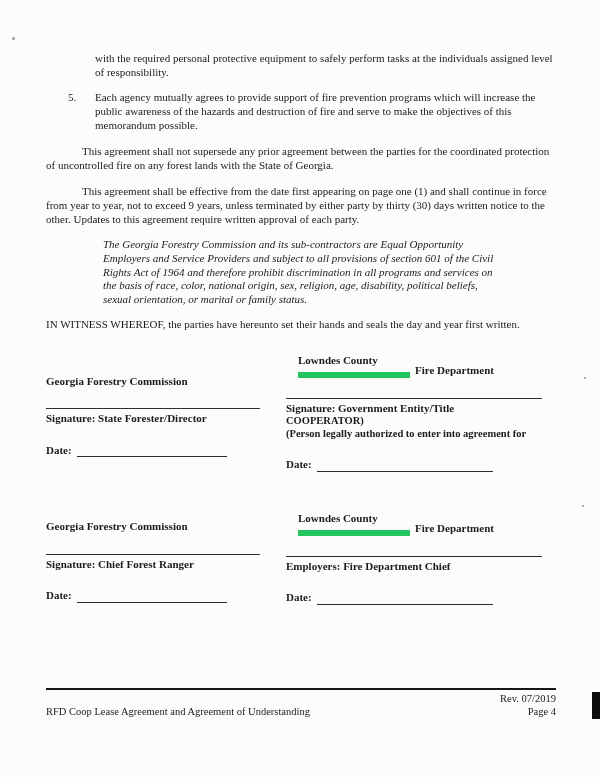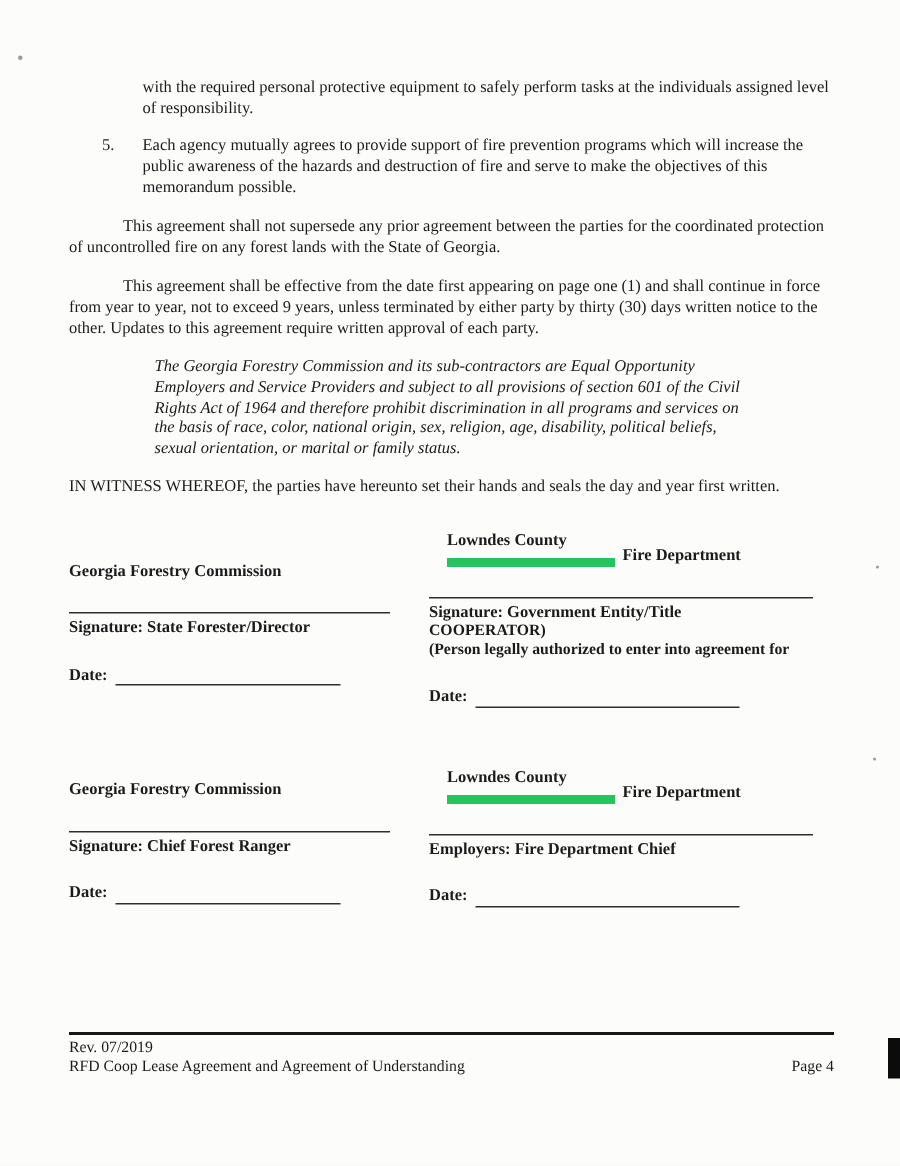--- a/index.html
+++ b/index.html
@@ -76,20 +76,21 @@
   }
   .sig-col.left  .date-line { width: 150px; }
   .sig-col.right .date-line { width: 176px; }
 
   .addendum { margin-top: 32px; font-weight: bold; }
 
   .footer {
     position: absolute;
     left: 46px; right: 44px; top: 688px;
     font-size: 10.5px;
+    text-align: right;
   }
   .footer-rule { border-top: 2px solid #161616; margin-bottom: 3px; }
   .footer-row { display: flex; justify-content: space-between; margin-top: 2px; }
 
   .artifact-bar {
     position: absolute;
     right: 0; top: 692px;
     width: 8px; height: 27px;
     background: #0c0c0c;
   }

